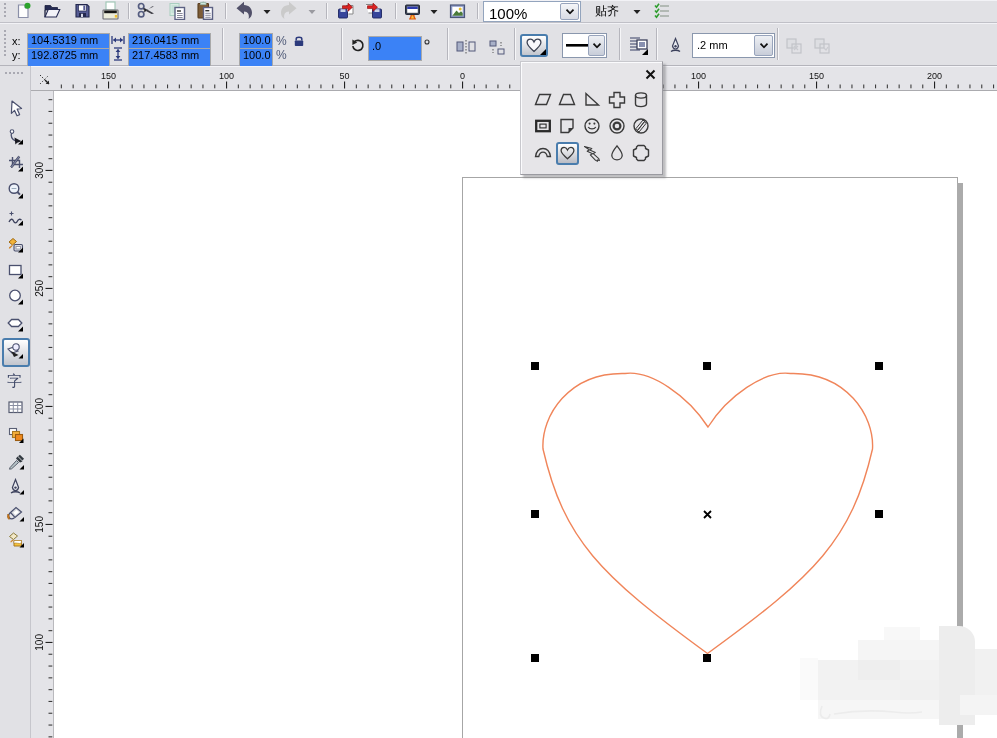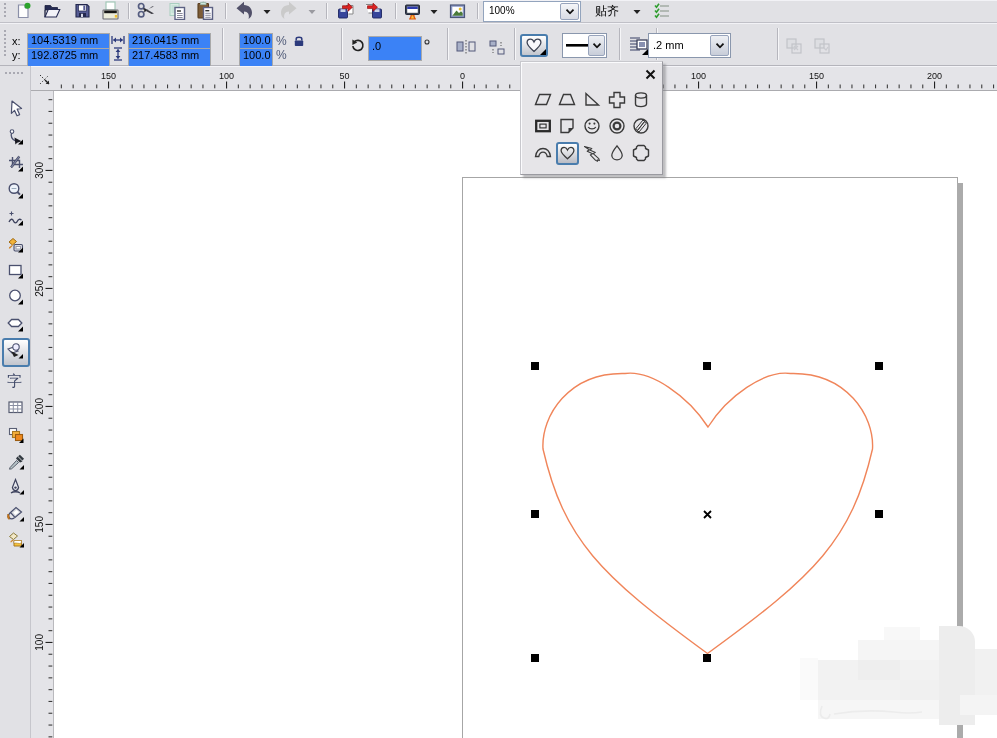--- a/index.html
+++ b/index.html
@@ -115,21 +115,21 @@
     <path d="M1.5,2 L8.5,2 L5,6 Z" fill="#222"></path>
   </svg>
 <svg class="abs" style="left:448px;top:2px" width="19" height="19" viewBox="0 0 19 19">
 <rect x="2.5" y="3" width="14" height="12.5" fill="#8e9cc8" stroke="#4a5578" stroke-width="1.2"></rect>
 <rect x="4.3" y="4.8" width="10.4" height="8.9" fill="#fff"></rect>
 <path d="M4.3,13.7 L8.5,8.5 L11,11 L13,9.2 L14.7,11 L14.7,13.7 Z" fill="#4a7a3a"></path>
 <circle cx="12.2" cy="7" r="1.5" fill="#e8c030"></circle>
 </svg>
 <div class="sep" style="left:477px;top:3px;height:16px"></div>
 <div class="combo" style="left:483px;top:1px;width:96px;height:19px">
-<div style="padding:3px 0 0 5px;font-size:10px">100%</div>
+<div style="padding:3px 0 0 5px;font-size:15px">100%</div>
 <div class="combobtn">
       <svg class="chev" width="9" height="6" viewBox="0 0 9 6">
         <path d="M1,1 L4.5,4.6 L8,1" fill="none" stroke="#111" stroke-width="1.8"></path>
       </svg>
     </div>
 </div>
 <div class="abs" style="left:595px;top:3px;font-size:12px;color:#000">贴齐</div>
 <svg class="abs" style="left:632px;top:8px" width="10" height="7" viewBox="0 0 10 7">
     <path d="M1.5,2 L8.5,2 L5,6 Z" fill="#222"></path>
   </svg>
@@ -234,21 +234,21 @@
 <rect x="8" y="4" width="10" height="9" fill="#fff" stroke="#3c415c" stroke-width="1.3"></rect>
 <rect x="10" y="6" width="6" height="5" fill="#8890b0"></rect>
 <path d="M19,13 L19,19 L13,19 Z" fill="#000"></path>
 </svg>
 <div class="sep" style="left:656px;top:28px;height:32px"></div>
 <svg class="abs" style="left:668px;top:37px" width="15" height="17" viewBox="0 0 15 17">
 <path d="M7.5,1.5 L10.5,9 C10.5,9 9.8,12 7.5,12 C5.2,12 4.5,9 4.5,9 Z" fill="#e8eaf0" stroke="#3c415c" stroke-width="1.2"></path>
 <circle cx="7.5" cy="9.2" r="1.2" fill="#3c415c"></circle>
 <path d="M3,14.5 C5,12.8 10,12.8 12,14.5" fill="none" stroke="#3c415c" stroke-width="1.4"></path>
 </svg>
-<div class="combo" style="left:648px;top:33px;width:81px;height:23px;border-color:#8a97ad">
+<div class="combo" style="left:692px;top:33px;width:81px;height:23px;border-color:#8a97ad">
 <div style="padding:5px 0 0 4px;font-size:11px">.2 mm</div>
 <div class="combobtn" style="background:linear-gradient(#eef0f4,#c8cdd9)">
       <svg class="chev" width="9" height="6" viewBox="0 0 9 6">
         <path d="M1,1 L4.5,4.6 L8,1" fill="none" stroke="#111" stroke-width="1.8"></path>
       </svg>
     </div>
 </div>
 <div class="sep" style="left:777px;top:28px;height:32px"></div>
 <svg class="abs" style="left:786px;top:38px" width="19" height="17" viewBox="0 0 19 17">
 <rect x="1" y="1" width="9" height="9" fill="#dddee2" stroke="#c2c3c8" stroke-width="1.2"></rect>

